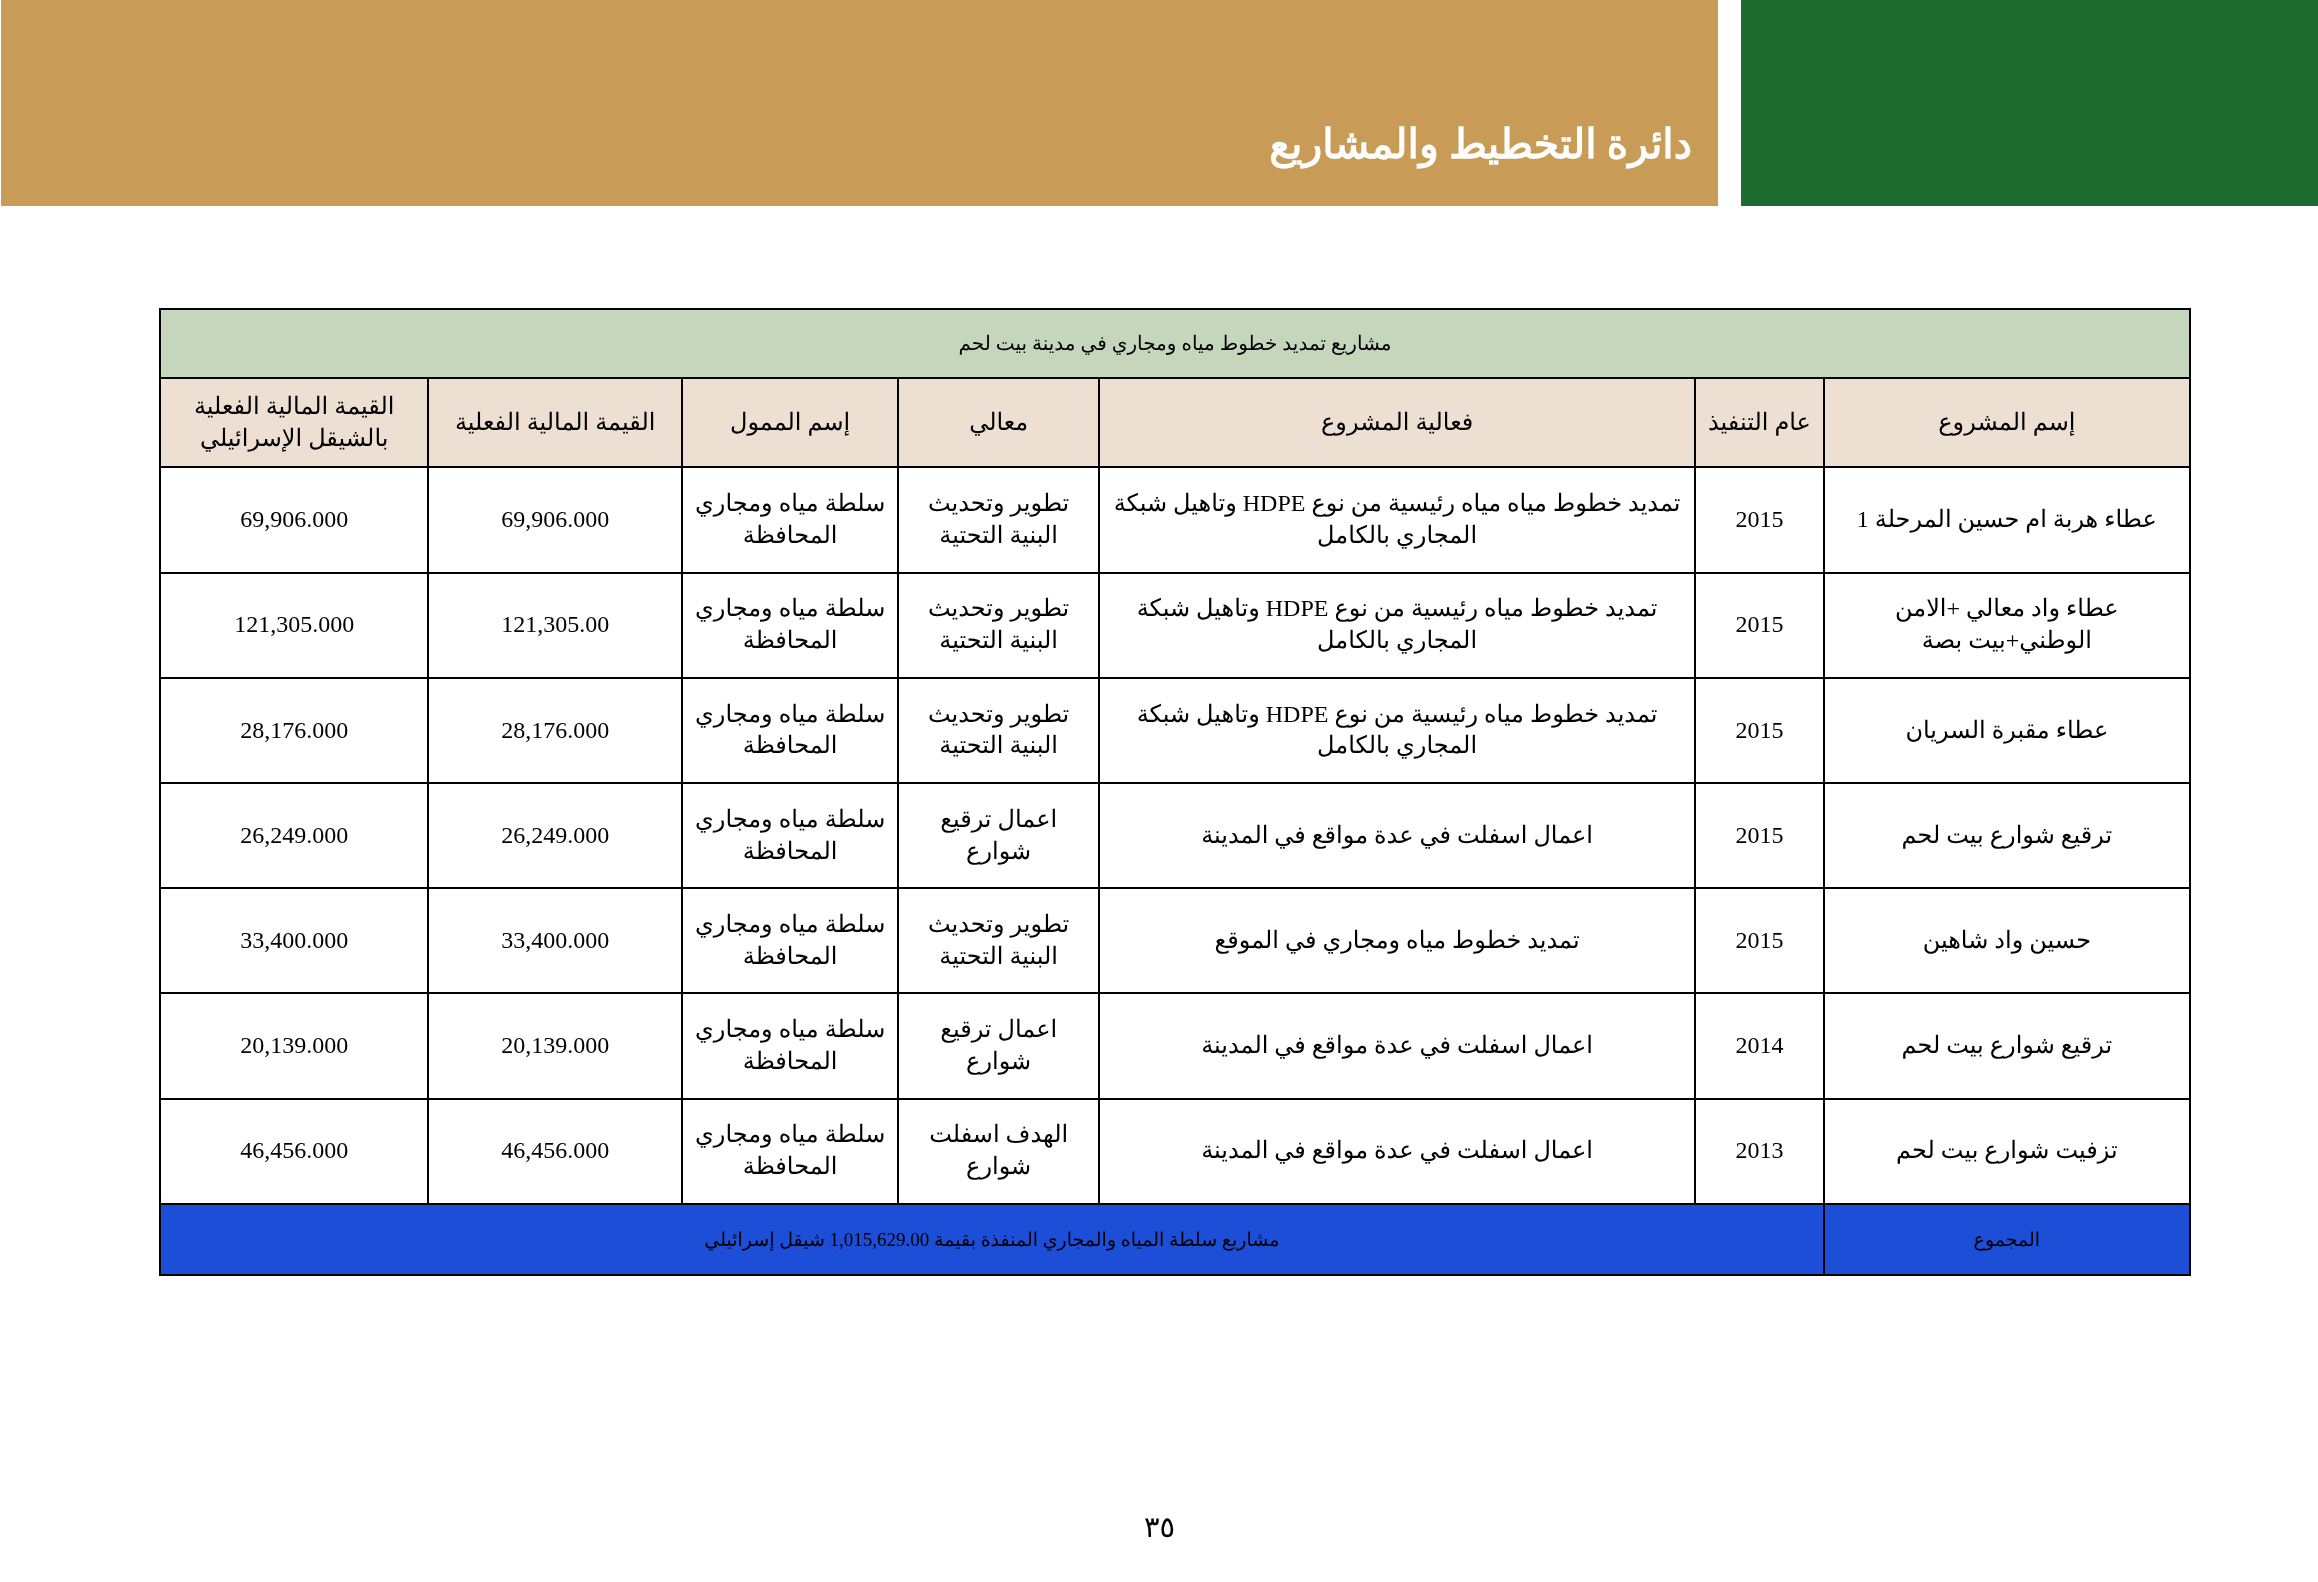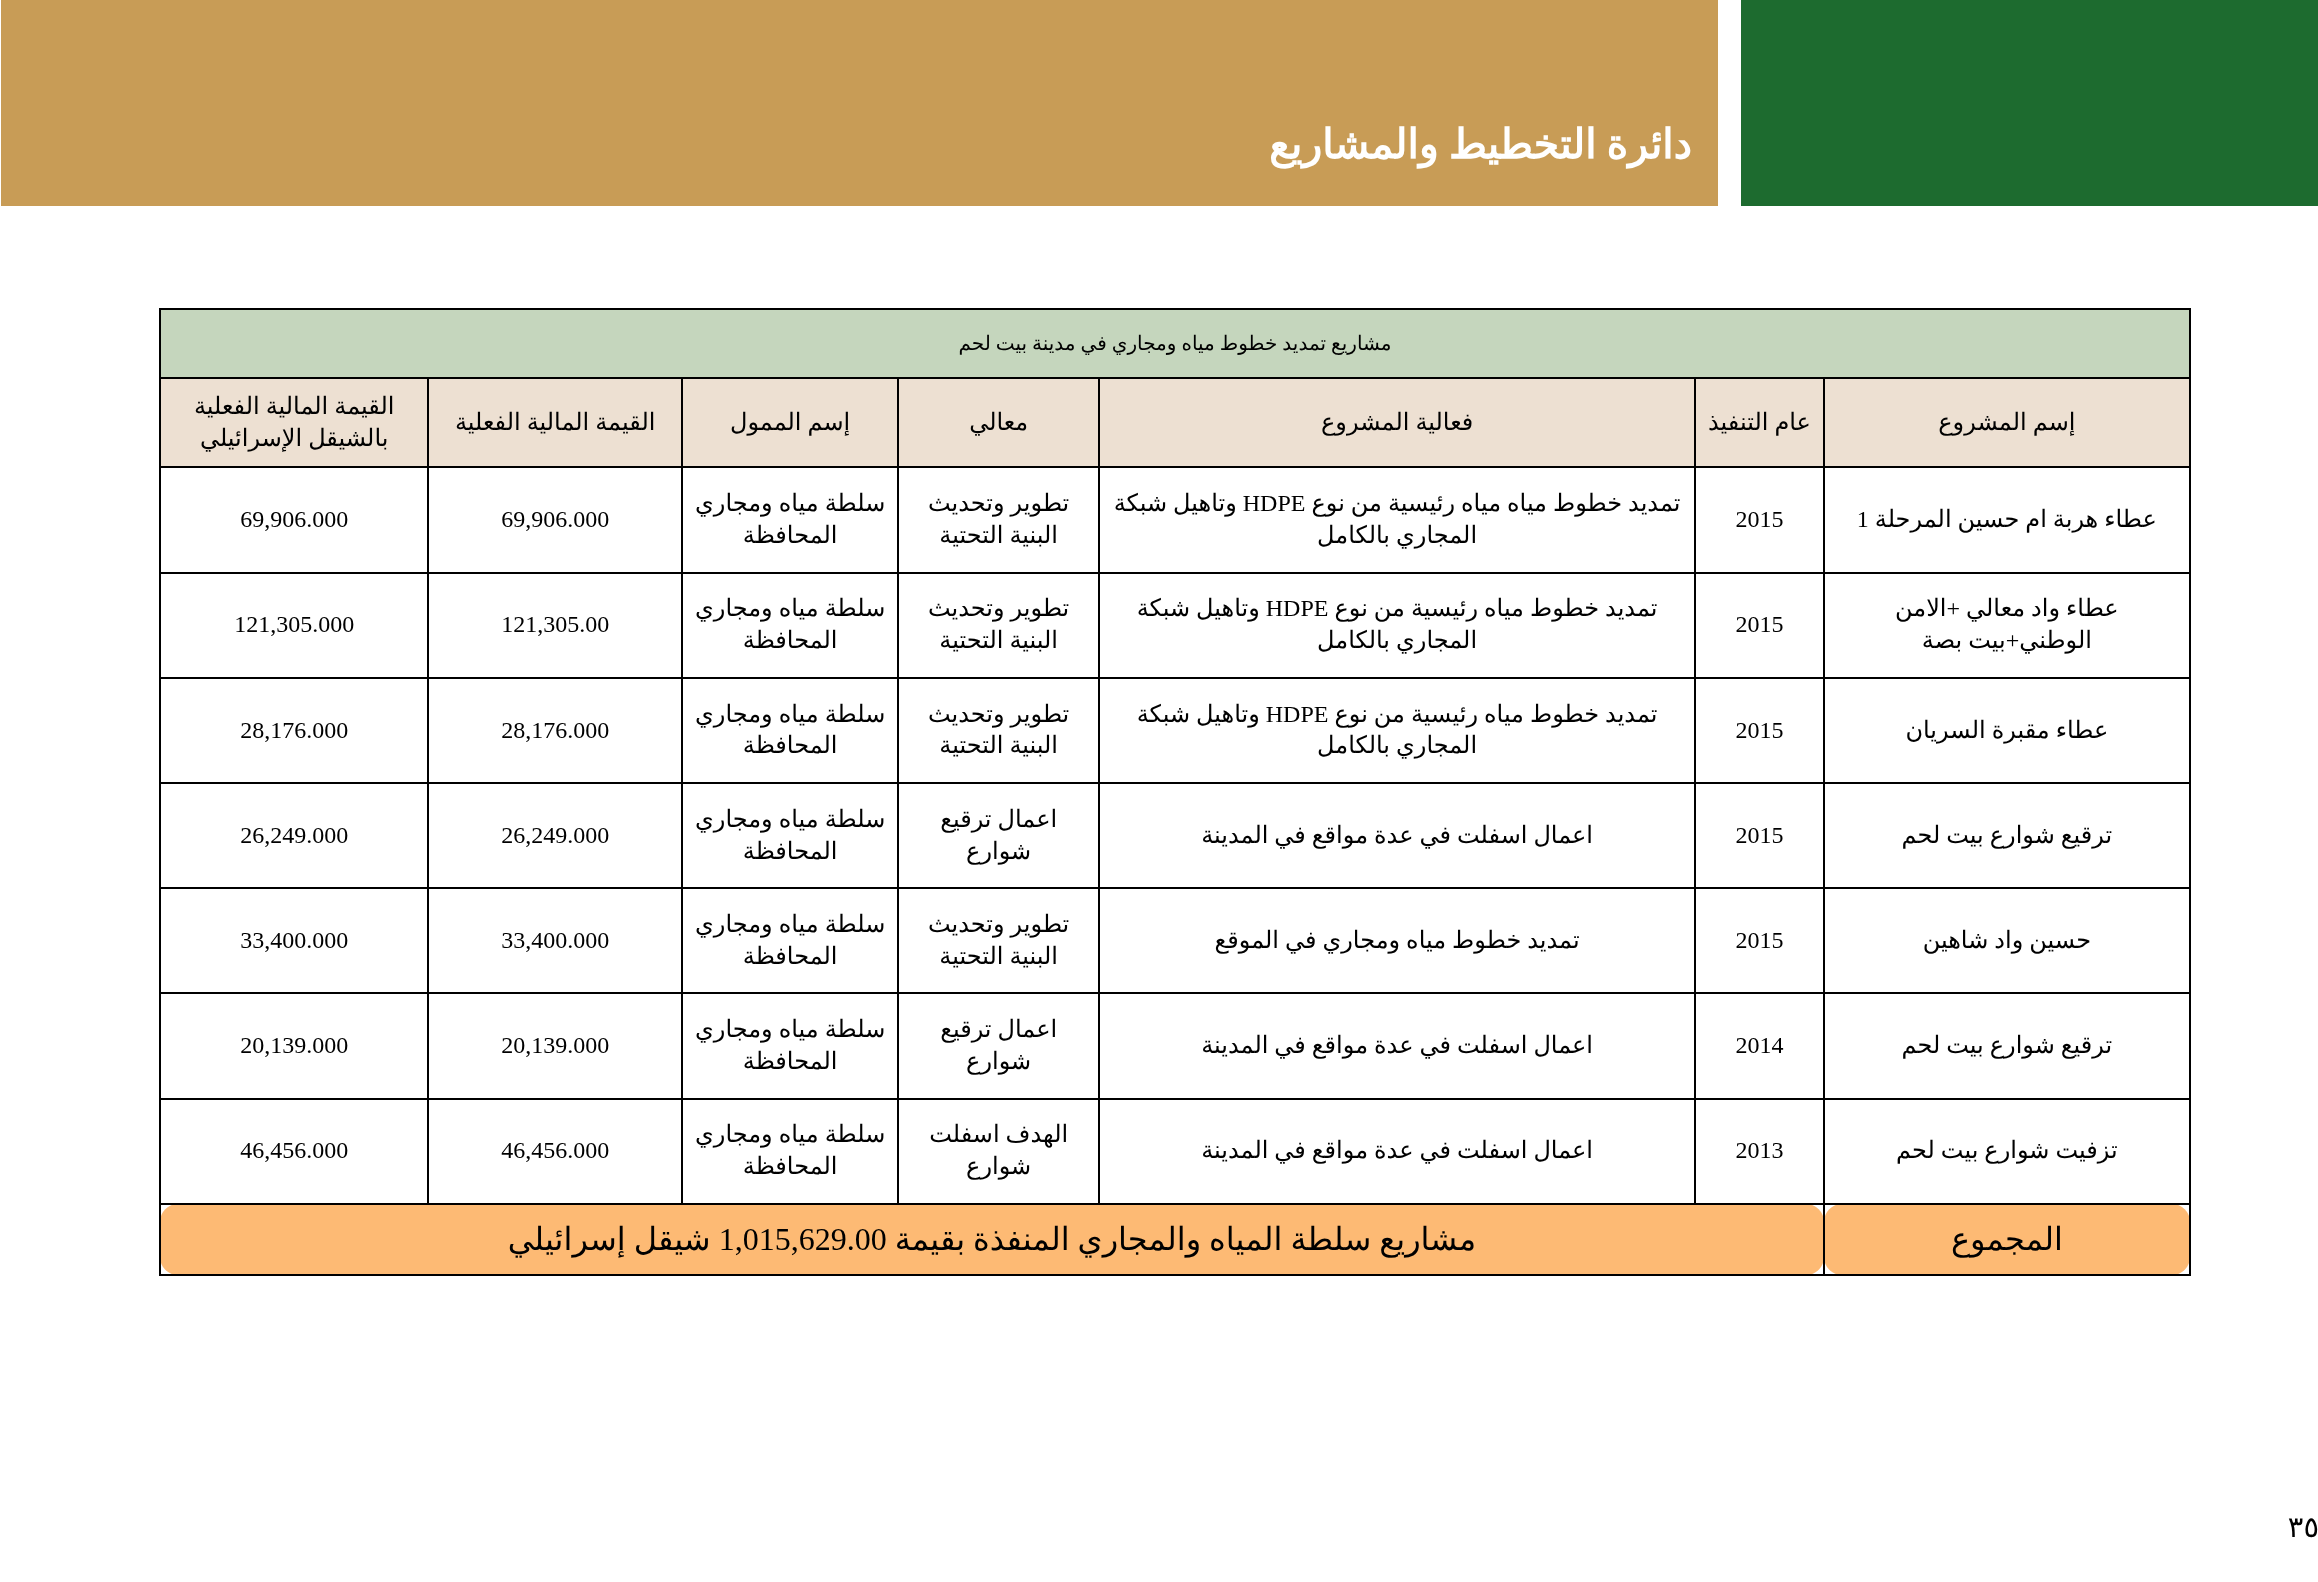--- a/index.html
+++ b/index.html
@@ -89,24 +89,23 @@
   tr.head-row td {
     background: #ede0d2;
     height: 74px;
     font-size: 24px;
   }
   tr.data-row td {
     background: #ffffff;
     height: 90px;
   }
   tr.total-row td {
-    background: #fdba74;
+    background: #1d4ed8;
     height: 56px;
-    font-size: 32px;
-    border-radius: 18px;
+    font-size: 19px;
   }
   td.num {
     font-family: "Liberation Sans", "DejaVu Sans", sans-serif;
     font-size: 26px;
     direction: ltr;
   }
   td.year {
     font-family: "Liberation Sans", "DejaVu Sans", sans-serif;
     font-size: 26px;
     direction: ltr;
@@ -125,20 +124,21 @@
   col.c-fund    { width: 192px; }
   col.c-val     { width: 225px; }
   col.c-valils  { width: 238px; }
 
   
   .page-number {
     position: absolute;
     top: 1510px;
     left: 0;
     width: 2319px;
+    text-align: center;
     font-size: 29px;
     color: #000000;
     font-family: "Liberation Serif", "DejaVu Serif", serif;
     direction: rtl;
   }
 </style>
 </head>
 <body>
 
 <div class="header">

